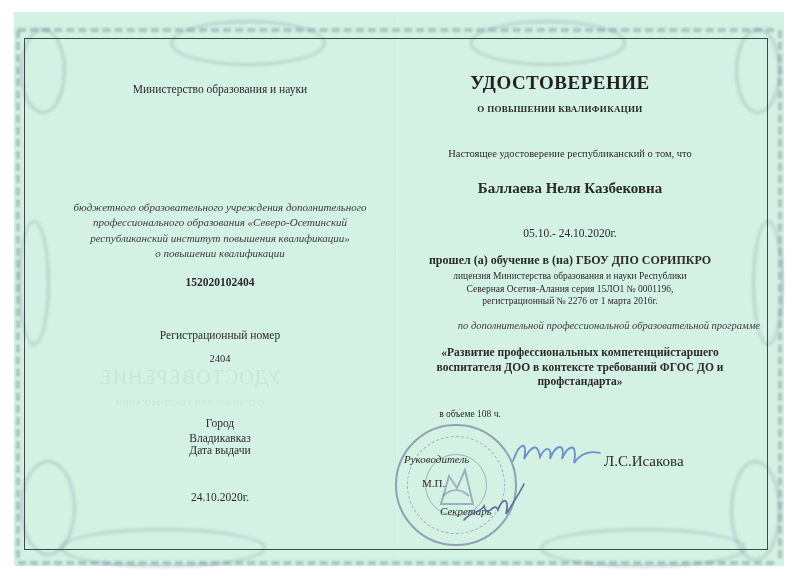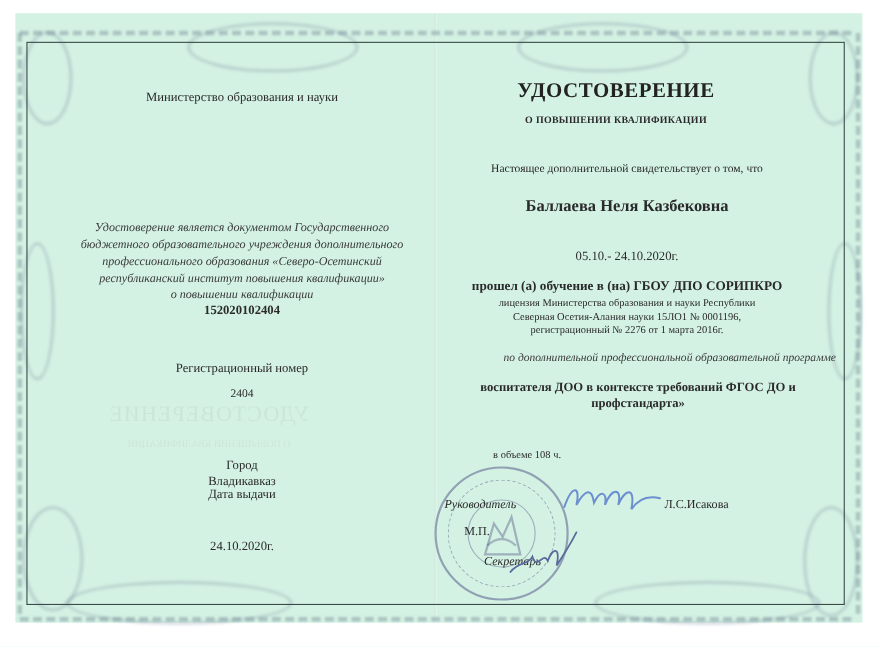--- a/index.html
+++ b/index.html
@@ -30,23 +30,23 @@
   .ghost2 { left:80px; top:398px; width:220px; font-size:9px; color:rgba(80,90,90,0.07); transform:scaleX(-1); }
   .title { left:440px; top:72px; width:240px; font-size:19px; font-weight:bold; letter-spacing:0.5px; color:#222; }
   .subtitle { left:440px; top:104px; width:240px; font-size:9px; font-weight:bold; letter-spacing:0.3px; }
   .certifies { left:420px; top:148px; width:300px; font-size:10.5px; }
   .fullname { left:420px; top:180px; width:300px; font-size:15px; font-weight:bold; }
   .period { left:420px; top:227px; width:300px; font-size:11.5px; }
   .training { left:420px; top:253px; width:300px; font-size:12px;font-weight:bold; }
   .license { left:420px; top:270px; width:300px; font-size:9.5px; line-height:12.5px; }
   .program-label { left:400px; top:320px; width:360px; font-size:10.5px; font-style:italic; color:#3a3a3a;text-align:right; }
   .program { left:400px; top:345px; width:360px; font-size:11.5px; font-weight:bold; line-height:14.5px; }
-  .hours { left:430px; top:409px; width:80px; font-size:9.5px; text-align:right; }
+  .hours { left:430px; top:409px; width:80px; font-size:9.5px; text-align:center; }
   .head-label { left:404px; top:453px; font-size:11px; font-style:italic; text-align:right; }
-  .head-name { left:604px; top:453px; font-size:11px; text-align:right; }
+  .head-name { left:604px; top:453px; font-size:15px; text-align:right; }
   .mp { left:422px; top:477px; font-size:11px; text-align:left; }
   .secretary { left:412px; top:505px; font-size:11px; font-style:italic; text-align:left;margin-left:28px; }
   .stamp { position:absolute; left:395px; top:424px; width:122px; height:122px; border-radius:50%;
            border:2px solid rgba(90,95,140,0.55); box-sizing:border-box; }
   .stamp::before { content:""; position:absolute; left:10px; top:10px; right:10px; bottom:10px; border-radius:50%;
            border:1.5px dashed rgba(90,95,140,0.45); }
   .stamp::after { content:""; position:absolute; left:28px; top:28px; right:28px; bottom:28px; border-radius:50%;
            border:1.5px solid rgba(90,95,140,0.45); }
   .sig { position:absolute; }
 </style>
@@ -71,21 +71,20 @@
 <div class="swirl" style="left:18px;top:220px;width:26px;height:120px;"></div>
 <div class="swirl" style="left:752px;top:220px;width:26px;height:120px;"></div>
 
 <div class="frame"></div>
 
 <div class="txt ministry">
   <div>Министерство образования и науки</div>
 </div>
 
 <div class="txt desc">
-  <div>Удостоверение является документом Государственного</div>
   <div>бюджетного образовательного учреждения дополнительного</div>
   <div>профессионального  образования «Северо-Осетинский</div>
   <div>республиканский институт повышения квалификации»</div>
   <div>о повышении квалификации</div>
 </div>
 
 <div class="txt certnum">152020102404</div>
 <div class="txt reglabel">Регистрационный номер</div>
 <div class="txt regnum">2404</div>
 
@@ -94,31 +93,32 @@
 
 <div class="txt city">
   <div>Город</div>
   <div>Владикавказ</div>
 </div>
 <div class="txt datelabel">Дата выдачи</div>
 <div class="txt dateval">24.10.2020г.</div>
 
 <div class="txt title">УДОСТОВЕРЕНИЕ</div>
 <div class="txt subtitle">О ПОВЫШЕНИИ КВАЛИФИКАЦИИ</div>
-<div class="txt certifies">Настоящее дополнительной свидетельствует о том, что</div>
+<div class="txt certifies">Настоящее удостоверение республиканский о том, что</div>
 <div class="txt fullname">Баллаева Неля Казбековна</div>
 <div class="txt period">05.10.- 24.10.2020г.</div>
 <div class="txt training">прошел (а) обучение в (на) ГБОУ  ДПО СОРИПКРО</div>
 <div class="txt license">
   <div>лицензия Министерства образования и науки Республики</div>
-  <div>Северная Осетия-Алания  науки 15ЛО1  № 0001196,</div>
+  <div>Северная Осетия-Алания  серия 15ЛО1  № 0001196,</div>
   <div>регистрационный № 2276 от 1 марта 2016г.</div>
 </div>
 <div class="txt program-label">по дополнительной профессиональной образовательной программе</div>
 <div class="txt program">
+  <div>«Развитие профессиональных компетенцийстаршего</div>
   <div>воспитателя ДОО в контексте требований ФГОС ДО и</div>
   <div>профстандарта»</div>
 </div>
 <div class="txt hours">в объеме 108 ч.</div>
 
 <div class="stamp">
   <svg width="118" height="118" viewBox="0 0 118 118" style="position:absolute;left:0;top:0;">
     <path d="M44 78 L52 50 L60 62 L68 44 L76 78 Z" fill="none" stroke="rgba(90,95,140,0.45)" stroke-width="2"></path>
     <path d="M46 70 Q59 58 72 70" fill="none" stroke="rgba(90,95,140,0.4)" stroke-width="2"></path>
   </svg>

